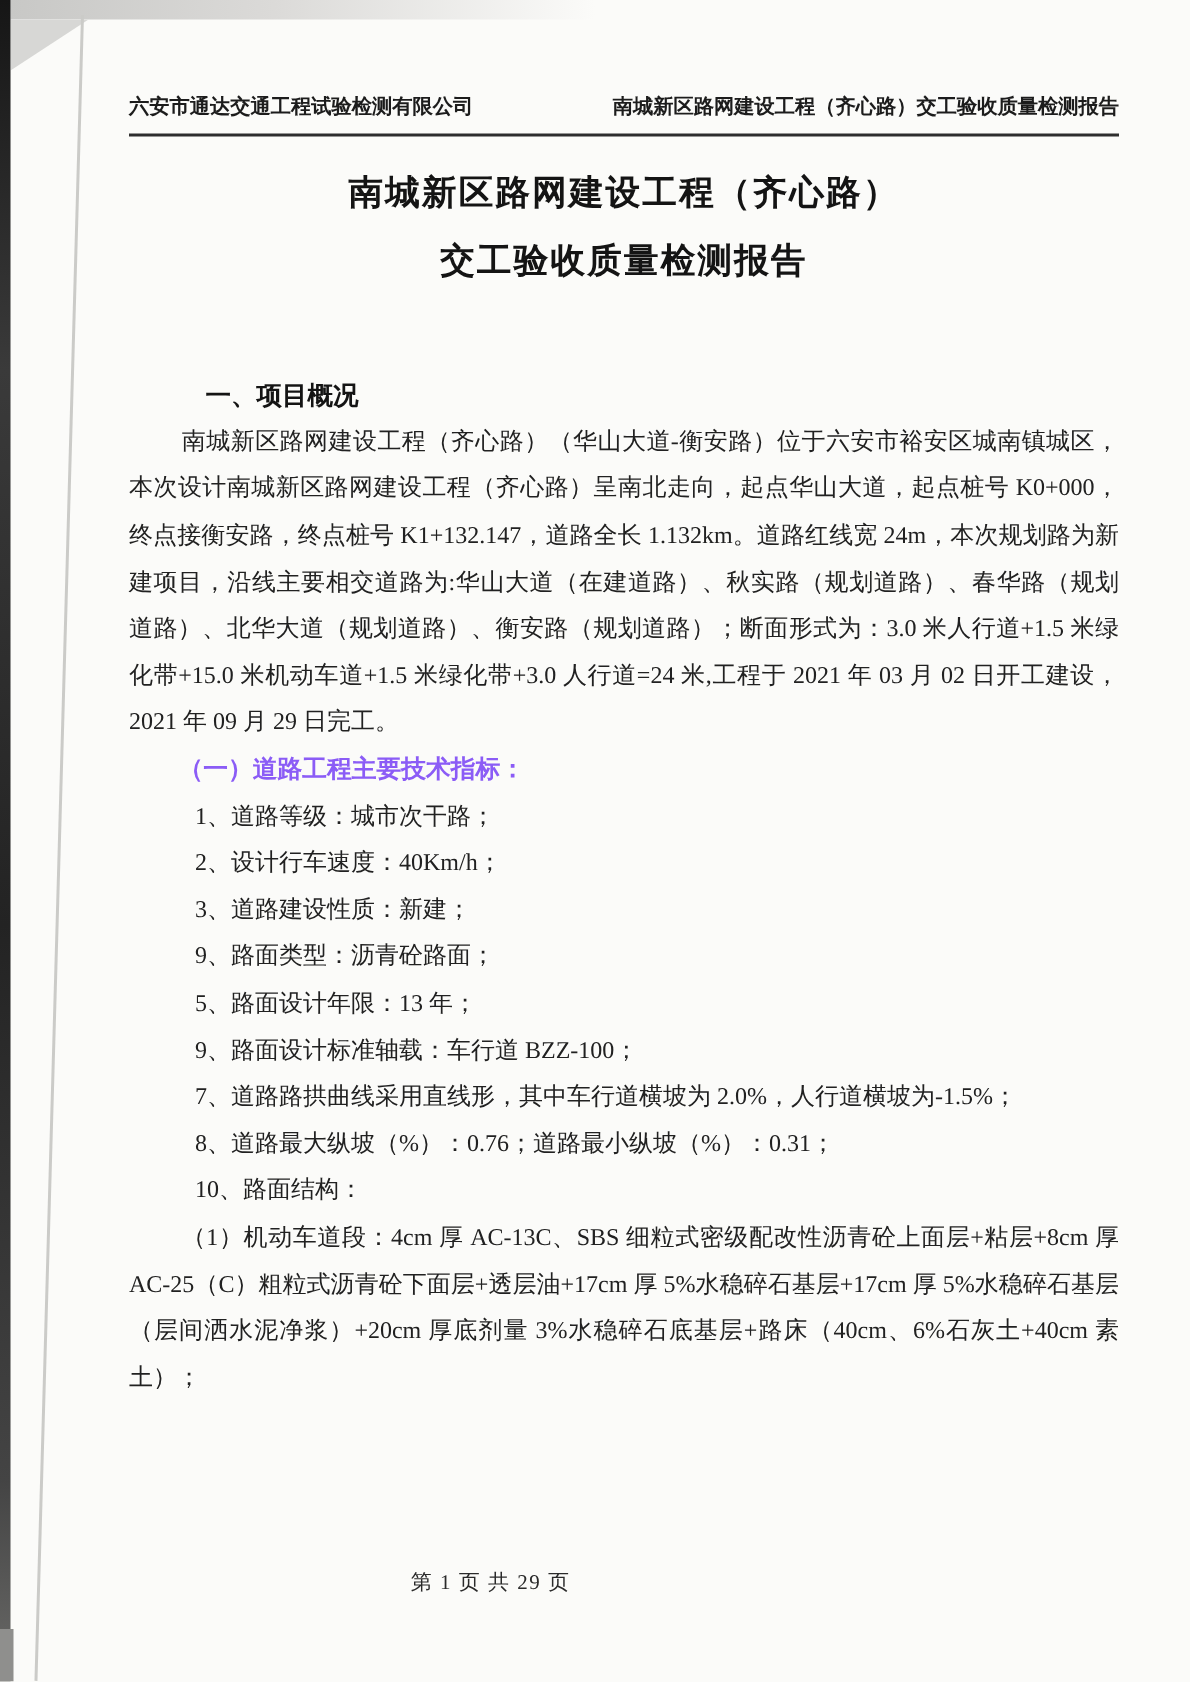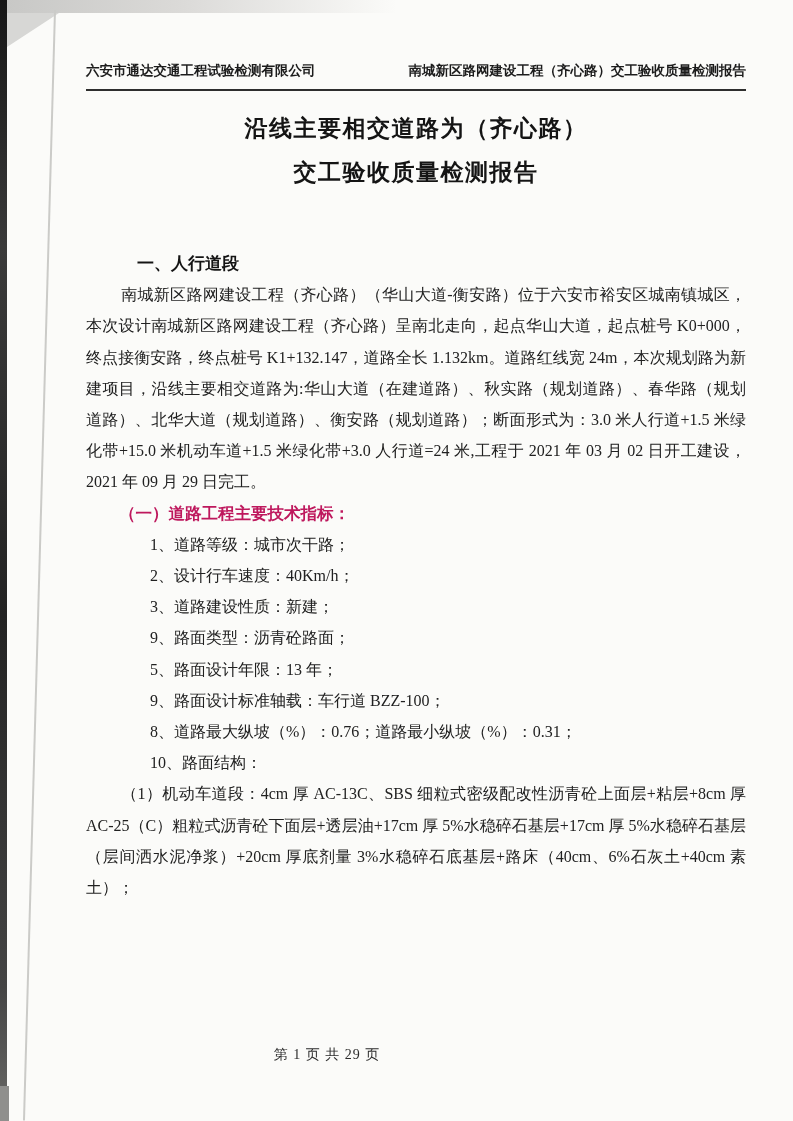--- a/index.html
+++ b/index.html
@@ -40,35 +40,35 @@
     font-family:"Liberation Sans","DejaVu Sans",sans-serif;
     font-weight:bold;font-size:13.5px;line-height:17px;color:#1c1c1c;
   }
   .doc-title{
     text-align:center;
     font-family:"Liberation Sans","DejaVu Sans",sans-serif;
     font-weight:bold;color:#141414;
     font-size:23px;line-height:34px;letter-spacing:1.5px;
   }
   .doc-title.first{margin-top:20px;}
-  .doc-title.second{margin-top:11px;font-family:Liberation Serif, serif;}
+  .doc-title.second{margin-top:11px;}
   .body-flow{margin-top:58px;font-size:16px;line-height:31.2px;color:#212121;}
   .h-section{
     font-family:"Liberation Sans","DejaVu Sans",sans-serif;
     font-weight:bold;color:#141414;font-size:17px;text-indent:3em;
   }
   .h-sub{
     font-family:"Liberation Sans","DejaVu Sans",sans-serif;
-    font-weight:bold;color:#be185d;font-size:16.5px;text-indent:2em;
+    font-weight:bold;color:#8b5cf6;font-size:16.5px;text-indent:2em;
   }
   .para{
     text-align:justify;text-indent:2.2em;
   }
   .spec-item{
-    text-align:justify;text-indent:2.75em;margin-left:20px;
+    text-align:justify;text-indent:2.75em;
   }
   .doc-footer{
     position:absolute;left:0;top:1046px;width:654px;
     text-align:center;font-size:14px;color:#2a2a2a;letter-spacing:1px;
   }
 </style>
 </head>
 <body>
 
 <div class="scan-top-band"></div>
@@ -77,34 +77,35 @@
 <div class="scan-left-strip"></div>
 <div class="scan-bottom-smudge"></div>
 
 <div class="page-inner">
 
   <div class="doc-header">
     <span>六安市通达交通工程试验检测有限公司</span>
     <span>南城新区路网建设工程（齐心路）交工验收质量检测报告</span>
   </div>
 
-  <div class="doc-title first">沿线主要相交道路为（齐心路）</div>
+  <div class="doc-title first">南城新区路网建设工程（齐心路）</div>
   <div class="doc-title second">交工验收质量检测报告</div>
 
   <div class="body-flow">
-    <div class="h-section">一、人行道段</div>
+    <div class="h-section">一、项目概况</div>
     <div class="para">南城新区路网建设工程（齐心路）（华山大道-衡安路）位于六安市裕安区城南镇城区，本次设计南城新区路网建设工程（齐心路）呈南北走向，起点华山大道，起点桩号 K0+000，终点接衡安路，终点桩号 K1+132.147，道路全长 1.132km。道路红线宽 24m，本次规划路为新建项目，沿线主要相交道路为:华山大道（在建道路）、秋实路（规划道路）、春华路（规划道路）、北华大道（规划道路）、衡安路（规划道路）；断面形式为：3.0 米人行道+1.5 米绿化带+15.0 米机动车道+1.5 米绿化带+3.0 人行道=24 米,工程于 2021 年 03 月 02 日开工建设，2021 年 09 月 29 日完工。</div>
     <div class="h-sub">（一）道路工程主要技术指标：</div>
 
     <div class="spec-item">1、道路等级：城市次干路；</div>
     <div class="spec-item">2、设计行车速度：40Km/h；</div>
     <div class="spec-item">3、道路建设性质：新建；</div>
     <div class="spec-item">9、路面类型：沥青砼路面；</div>
     <div class="spec-item">5、路面设计年限：13 年；</div>
     <div class="spec-item">9、路面设计标准轴载：车行道 BZZ-100；</div>
+    <div class="spec-item">7、道路路拱曲线采用直线形，其中车行道横坡为 2.0%，人行道横坡为-1.5%；</div>
     <div class="spec-item">8、道路最大纵坡（%）：0.76；道路最小纵坡（%）：0.31；</div>
     <div class="spec-item">10、路面结构：</div>
 
     <div class="para">（1）机动车道段：4cm 厚 AC-13C、SBS 细粒式密级配改性沥青砼上面层+粘层+8cm 厚 AC-25（C）粗粒式沥青砼下面层+透层油+17cm 厚 5%水稳碎石基层+17cm 厚 5%水稳碎石基层（层间洒水泥净浆）+20cm 厚底剂量 3%水稳碎石底基层+路床（40cm、6%石灰土+40cm 素土）；</div>
   </div>
 
 </div>
 
 <div class="doc-footer">第 1 页 共 29 页</div>
 

